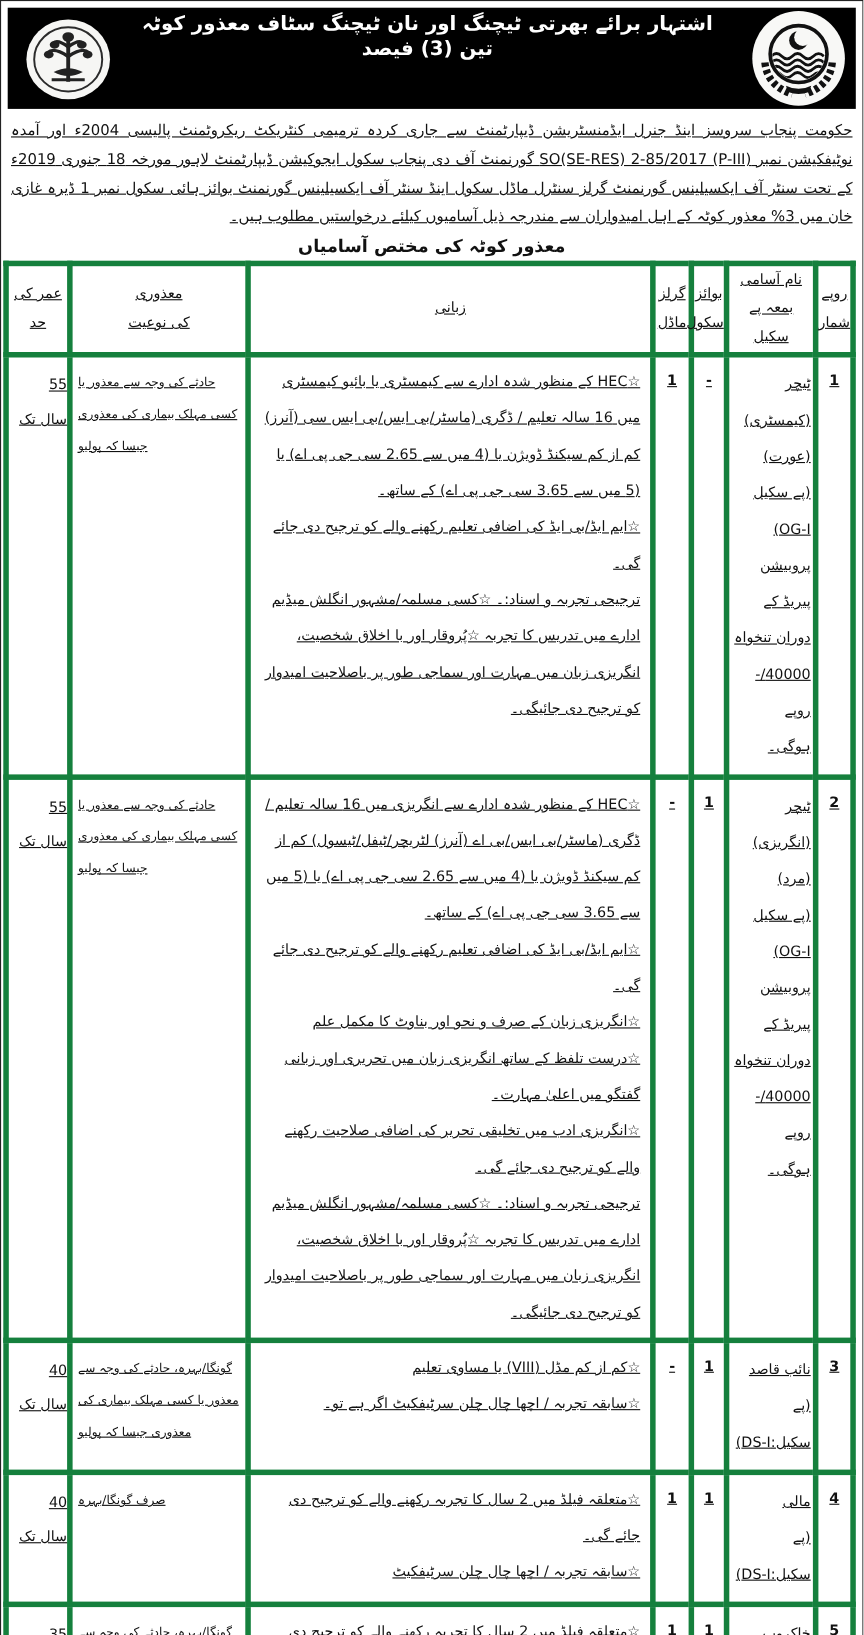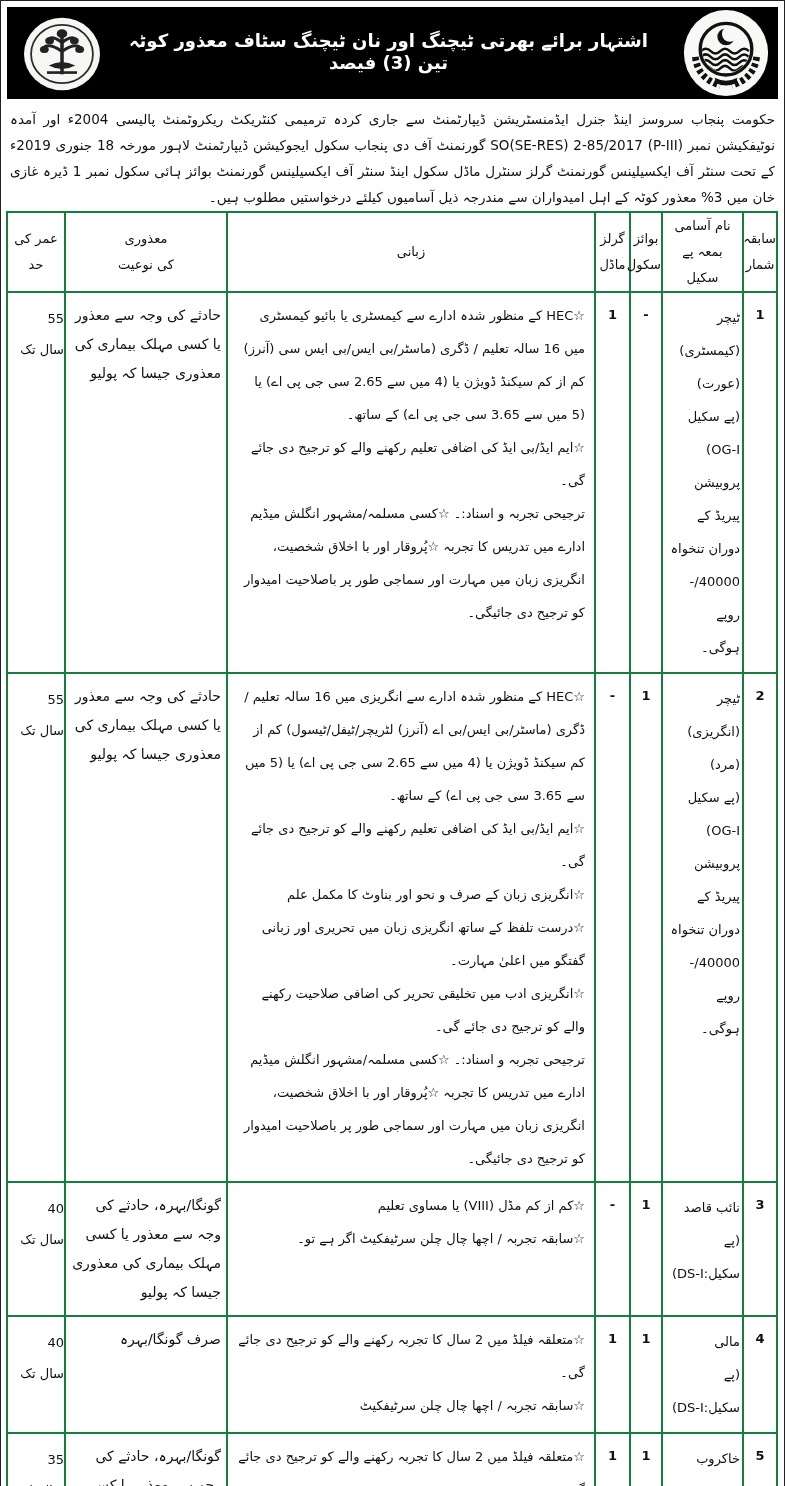--- a/index.html
+++ b/index.html
@@ -16,56 +16,57 @@
     border:1px solid #222;
     padding:6px 6px 6px 6px;
     position:relative;
   }
   
   .banner {
     position:relative;
     background:#000;
     color:#fff;
     height:92px;
-    display:flex; flex-direction:column; justify-content:center;
+    display:flex; flex-direction:row; justify-content:center;
     text-align:center;
     padding:4px 112px 6px 104px;
   }
   .banner-title { font-size:18px; font-weight:bold; line-height:1.25; }
   .banner-sub   { font-size:13px; margin-top:9px; line-height:1.3; }
   .logo { position:absolute; }
   .logo-left  { left:14px;  top:9px;  width:82px; height:76px; }
   .logo-right { right:8px;  top:2px;  width:88px; height:88px; }
   
   .intro {
     font-size:13.5px;
     line-height:26px;
     text-align:justify;
     padding:7px 3px 1px 3px;
+    text-decoration:underline;
   }
   .table-heading {
     text-align:center; font-weight:bold; font-size:16px;
     margin:3px 0 4px 0;
   }
   
   table.jobs {
     width:771px; margin:0 auto;
     border-collapse:collapse; table-layout:fixed;
     border:2px solid #000;
   }
-  .jobs th, .jobs td { border:2px solid #15803d; }
+  .jobs th, .jobs td { border:5px solid #15803d;text-decoration:underline; }
   .jobs thead th {
     font-weight:normal; font-size:13px; text-align:center;
     white-space:pre-line; line-height:26px; height:64px; vertical-align:middle;
   }
   td.c-serial { text-align:center; font-weight:bold; font-size:13px; vertical-align:top; padding-top:14px; }
   td.c-post   { text-align:right; font-size:13px; white-space:pre-line; line-height:33px; vertical-align:top; padding:8px 2px; }
   td.c-count  { text-align:center; font-weight:bold; font-size:13px; vertical-align:top; padding-top:14px; }
   td.c-qual   { font-size:13px; white-space:pre-line; line-height:33px; text-align:right; vertical-align:top; padding:6px 9px; }
-  td.c-dis    { font-size:14px; text-align:right; line-height:29px; vertical-align:top; padding:8px 5px; }
+  td.c-dis    { font-size:11px; text-align:left; line-height:29px; vertical-align:top; padding:8px 5px; }
   td.c-age    { font-size:13px; text-align:right; white-space:pre-line; line-height:31px; vertical-align:top; padding-top:10px; }
   tr.r1 { height:245px; } tr.r2 { height:310px; }
   tr.r3 { height:72px; }  tr.r4 { height:75px; } tr.r5 { height:76px; }
 </style>
 </head>
 <body>
 
 <div class="page">
 
   <div class="banner">
@@ -100,34 +101,35 @@
           <circle cx="46" cy="42" r="25"></circle>
         </clipPath>
       <path d="M14 50 Q16 72 40 80" stroke="#111" stroke-width="7" fill="none" stroke-dasharray="4 3"></path>
       <path d="M78 50 Q76 72 52 80" stroke="#111" stroke-width="7" fill="none" stroke-dasharray="4 3"></path>
       <path d="M34 72 Q46 78 58 72 L56 78 Q46 82 36 78 Z" fill="#111"></path>
     </svg>
   </div>
 
   <p class="intro">حکومت پنجاب سروسز اینڈ جنرل ایڈمنسٹریشن ڈیپارٹمنٹ سے جاری کردہ ترمیمی کنٹریکٹ ریکروٹمنٹ پالیسی 2004ء اور آمدہ نوٹیفکیشن نمبر SO(SE-RES) 2-85/2017 (P-III) گورنمنٹ آف دی پنجاب سکول ایجوکیشن ڈیپارٹمنٹ لاہور مورخہ 18 جنوری 2019ء کے تحت سنٹر آف ایکسیلینس گورنمنٹ گرلز سنٹرل ماڈل سکول اینڈ سنٹر آف ایکسیلینس گورنمنٹ بوائز ہائی سکول نمبر 1 ڈیرہ غازی خان میں 3% معذور کوٹہ کے اہل امیدواران سے مندرجہ ذیل آسامیوں کیلئے درخواستیں مطلوب ہیں۔</p>
 
+  <div class="table-heading">معذور کوٹہ کی مختص آسامیاں</div>
 
   <table class="jobs">
     <colgroup>
       <col style="width:34px">
         <col style="width:81px">
         <col style="width:32px">
         <col style="width:35px">
       <col style="width:368px">
         <col style="width:162px">
         <col style="width:58px">
     </colgroup>
     <thead>
       <tr>
-        <th>سابقہ
+        <th>روپے
 شمار</th>
         <th>نام آسامی بمعہ پے
 سکیل</th>
         <th>بوائز
 سکول</th>
         <th>گرلز
 ماڈل</th>
         <th>زبانی</th>
         <th>معذوری
 کی نوعیت</th>

